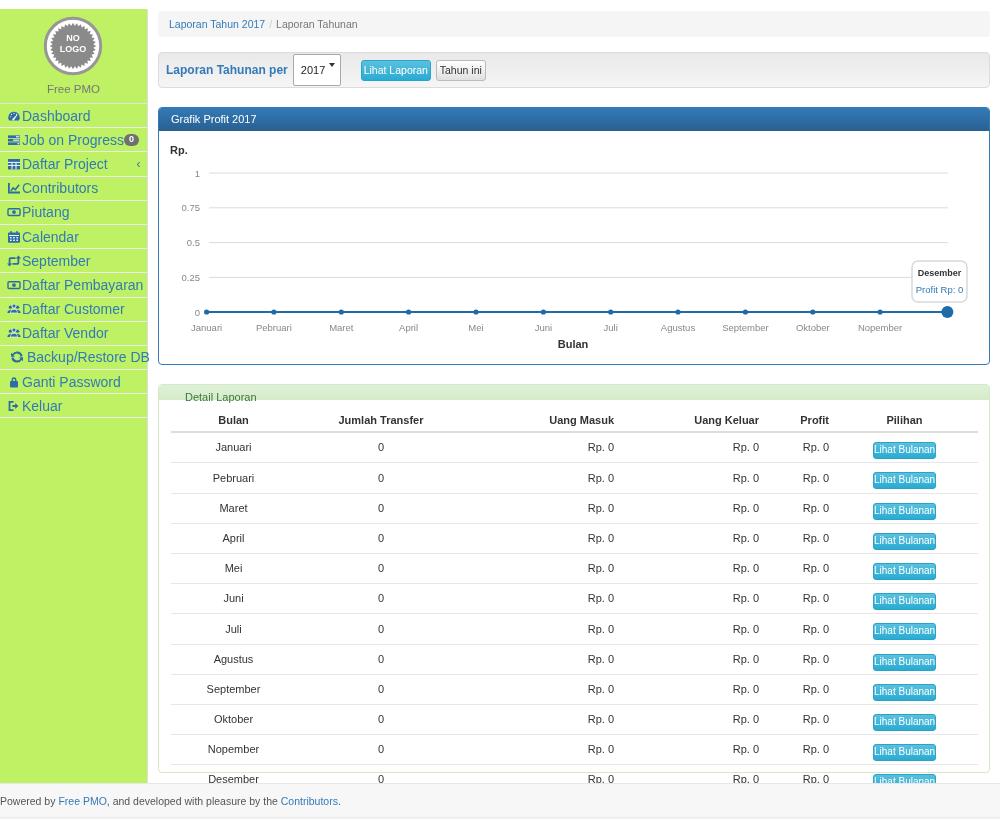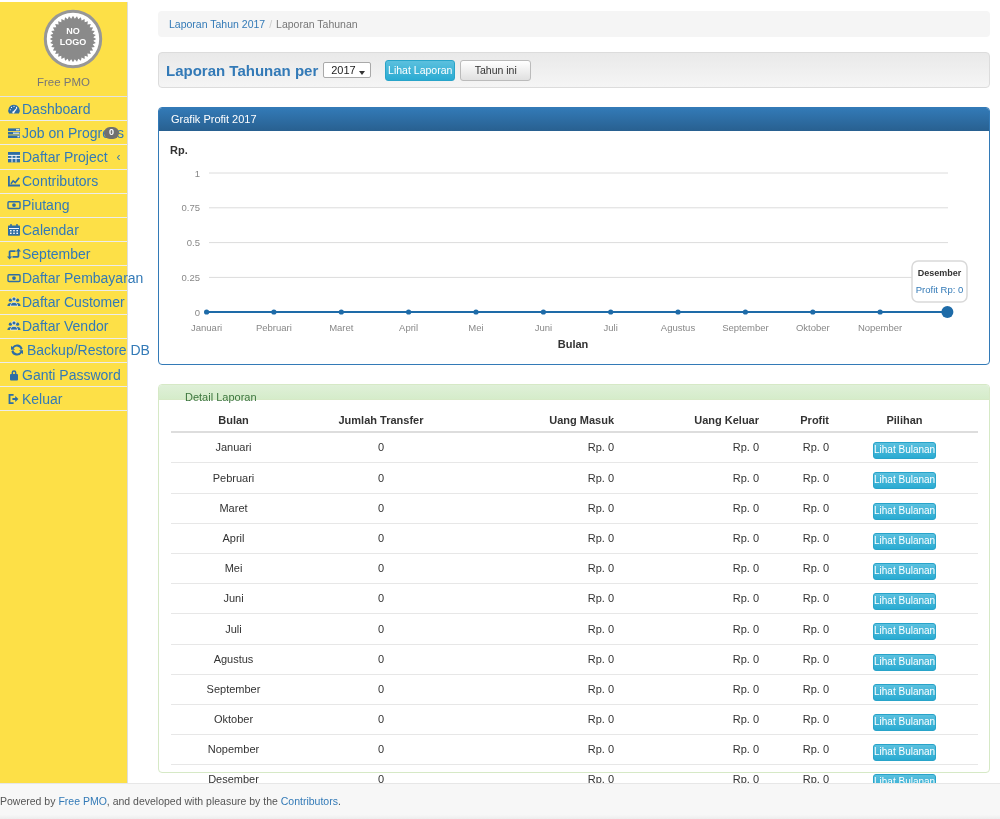--- a/index.html
+++ b/index.html
@@ -1,41 +1,41 @@
 <!DOCTYPE html>
 <html><head>
 <meta charset="utf-8">
 <style>
 * { margin:0; padding:0; box-sizing:border-box; }
 body { font-family:"Liberation Sans", sans-serif; font-size:11px; background:#fff; width:1000px; height:819px; position:relative; overflow:hidden; }
 a { text-decoration:none; color:#337ab7; }
 
-#sidebar { position:absolute; left:0; top:2px; width:128px; height:783px; background:#fde047; border-right:1px solid #ddd; }
+#sidebar { position:absolute; left:0; top:9px; width:148px; height:783px; background:#bef264; border-right:1px solid #ddd; }
 #logoWrap { height:95px; border-bottom:1px solid #e4e4e4; position:relative; }
 #freePmo { position:absolute; top:73.5px; width:100%; text-align:center; color:#777; font-size:11.5px; }
 #menu { list-style:none; }
 #menu li { height:24.2px; border-bottom:1px solid #ececec; display:flex; align-items:center; padding-left:7px; position:relative; }
 #menu li .ic { width:14px; height:14px; flex:0 0 14px; margin-right:1px; display:inline-block; }
 #menu li a.lbl { font-size:14px; color:#337ab7; white-space:nowrap;text-align:right; }
 .badge0 { position:absolute; right:8px; top:50%; transform:translateY(-50%); background:#707070; color:#fff; font-size:9px; font-weight:bold; border-radius:8px; padding:1.5px 5px; line-height:1; }
 #menu li.ind .ic { margin-left:3px; margin-right:3px; }
 .chev { position:absolute; right:6.5px; top:50%; transform:translateY(-50%); color:#337ab7; font-size:12px; }
 
 #main { position:absolute; left:148px; top:0; width:852px; height:819px; }
 #breadcrumb { position:absolute; left:10px; top:11px; width:832px; height:26px; background:#f5f5f5; border-radius:4px; line-height:26px; padding-left:11px; color:#777; font-size:10.5px; }
 #breadcrumb .sep { color:#ccc; padding:0 4px; }
 #well { position:absolute; left:10px; top:52px; width:832px; height:36px; border:1px solid #dcdcdc; border-radius:4px; background:linear-gradient(to bottom,#e9e9e9 0,#f5f5f5 100%); }
 #well .inner { position:absolute; left:7px; top:0; height:34px; display:flex; align-items:center; }
-#wlabel { color:#337ab7; font-weight:bold; font-size:15px; margin-right:5px; }
-#wselect { width:48px; height:16px; background:#fff; border:1px solid #a9a9a9; border-radius:2px; display:flex; align-items:center; padding-left:7px; margin-right:14px; position:relative; font-size:11px; color:#222; }
+#wlabel { color:#337ab7; font-weight:bold; font-size:12px; margin-right:5px; }
+#wselect { width:48px; height:32px; background:#fff; border:1px solid #a9a9a9; border-radius:2px; display:flex; align-items:center; padding-left:7px; margin-right:20px; position:relative; font-size:11px; color:#222; }
 #wselect .car { position:absolute; right:5px; top:8px; width:0; height:0; border-left:3.5px solid transparent; border-right:3.5px solid transparent; border-top:4px solid #333; }
 .btn-info { display:inline-flex; align-items:center; justify-content:center; height:21px; background:linear-gradient(to bottom,#5bc0de 0,#2aabd2 100%); border:1px solid #28a4c9; border-radius:3px; color:#fff; font-size:10.5px; white-space:nowrap; }
 .btn-default { display:inline-flex; align-items:center; justify-content:center; height:21px; background:linear-gradient(to bottom,#ffffff 0,#e0e0e0 100%); border:1px solid #bbb; border-radius:3px; color:#333; font-size:10.5px; white-space:nowrap; }
 #btnLihat { width:70px; margin-right:5px; }
-#btnTahun { width:71px; }
+#btnTahun { width:50px; }
 
 #panel1 { position:absolute; left:10px; top:107px; width:832px; height:258px; border:1px solid #337ab7; border-radius:4px; background:#fff; }
 #panel1 .hd { height:23px; background:linear-gradient(to bottom,#337ab7 0,#286090 100%); border-radius:3px 3px 0 0; color:#fff; font-size:11px; line-height:23px; padding-left:12px; }
 
 #panel2 { position:absolute; left:10px; top:384px; width:832px; height:389px; border:1px solid #d6e9c6; border-radius:4px; background:#fff; }
 #panel2 .hd { height:15px; background:linear-gradient(to bottom,#dff0d8 0,#d5ecca 100%); border-bottom:1px solid #d6e9c6; border-radius:3px 3px 0 0; color:#3c763d; font-size:11px; line-height:25px; padding-left:26px; }
 #tbl { border-collapse:collapse; margin:10.5px 0 0 12px; width:807px; table-layout:fixed; font-size:11px; color:#333; }
 #tbl th { font-weight:bold; border-bottom:2px solid #ddd; padding:3.9px 5px; line-height:13px; }
 #tbl td { border-bottom:1px solid #e7e7e7; padding:5.2px 5px; vertical-align:middle; line-height:13px; }
 #tbl td.bc { padding-top:9px; padding-bottom:3.2px; }

